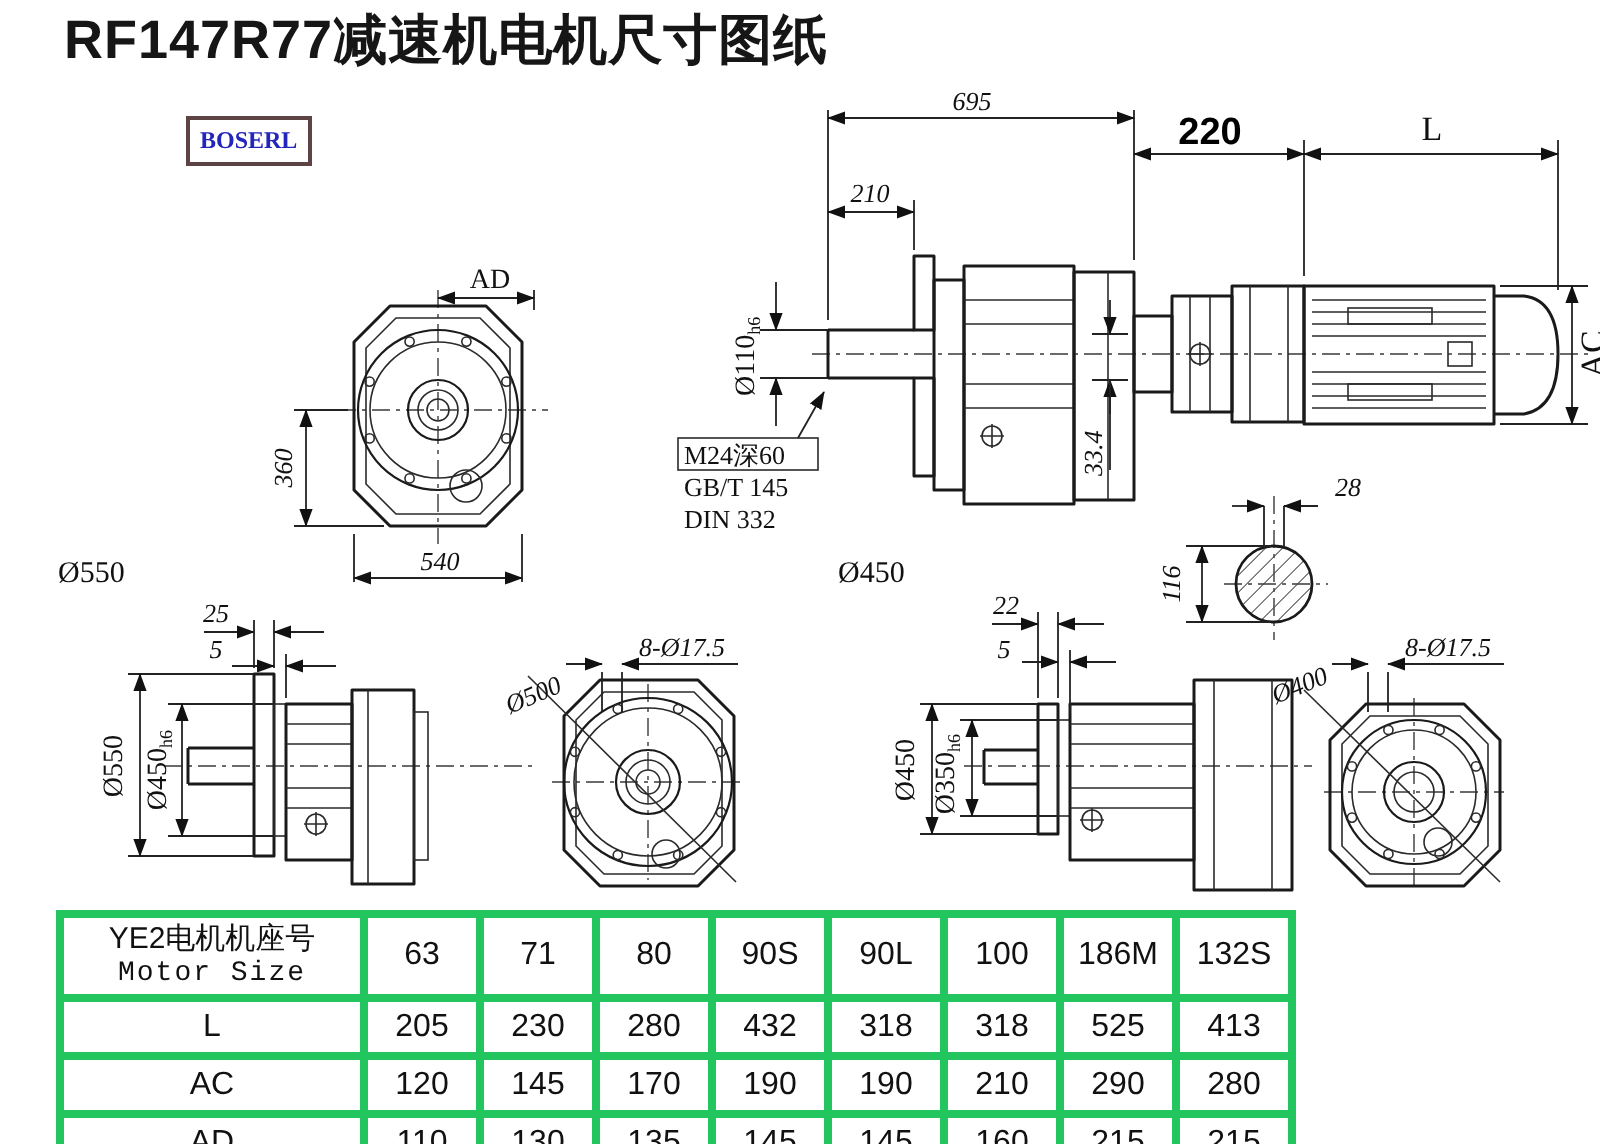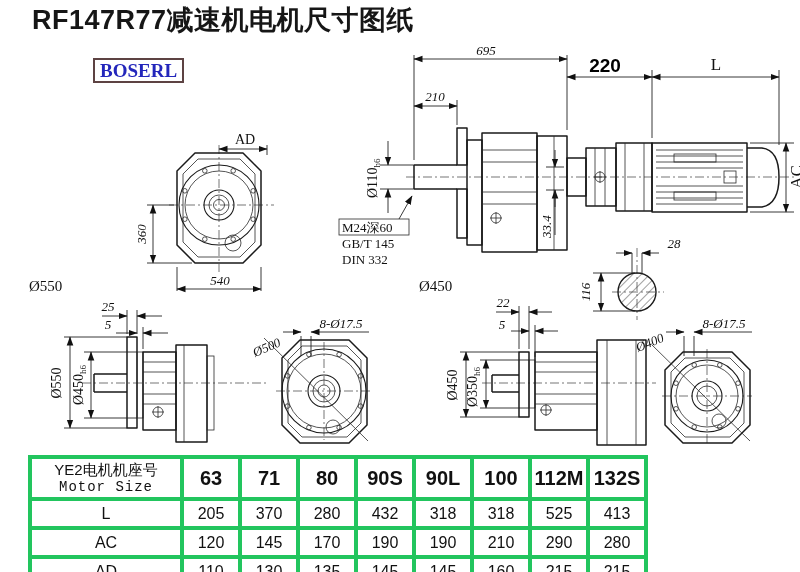--- a/index.html
+++ b/index.html
@@ -2,21 +2,21 @@
 <html><head>
 <meta charset="utf-8">
 <style>
   html,body{margin:0;padding:0;background:#fff;}
   .page{position:relative;width:800px;height:572px;background:#fff;overflow:hidden;
         font-family:"Liberation Sans",sans-serif;margin-left:24px;}
   .title{position:absolute;left:8px;top:2px;margin:0;font-size:27px;font-weight:bold;
          color:#161616;letter-spacing:0.5px;font-family:"Liberation Sans",sans-serif;}
   .logo{position:absolute;left:69px;top:58px;border:2px solid #5d4343;background:#fff;
         padding:0 5px;color:#2326bb;font-family:"Liberation Serif",serif;
-        font-weight:bold;font-size:19px;line-height:21px;}
+        font-weight:bold;font-size:12px;line-height:21px;}
   svg.drawing{position:absolute;left:0;top:0;}
   
   .ol{fill:none;stroke:#1a1a1a;stroke-width:1.5;stroke-linejoin:round;}
   .om{fill:none;stroke:#1a1a1a;stroke-width:1.1;}
   .th{fill:none;stroke:#2a2a2a;stroke-width:0.8;}
   .dim{fill:none;stroke:#222;stroke-width:0.9;}
   .cl{fill:none;stroke:#3a3a3a;stroke-width:0.7;stroke-dasharray:9 3 2 3;}
   text.dt{font-family:"Liberation Serif",serif;font-style:italic;font-size:13px;fill:#111;}
   text.lt{font-family:"Liberation Serif",serif;font-style:normal;font-size:14px;fill:#111;}
   text.lt2{font-family:"Liberation Serif",serif;font-size:15px;fill:#111;}
@@ -25,21 +25,21 @@
   text.note{font-family:"Liberation Serif",serif;font-size:13px;fill:#111;}
   tspan.sub{font-size:9px;}
   
   table.spec{position:absolute;left:4px;top:455px;border-collapse:collapse;table-layout:fixed;
              background:#fff;border:2px solid #111;}
   table.spec td,table.spec th{border:4px solid #22c55e;text-align:center;vertical-align:middle;
              padding:0;color:#111;}
   .hcell{height:38px;}
   .hcn{font-size:15px;font-weight:normal;line-height:18px;}
   .hen{font-family:"Liberation Mono",monospace;font-size:14px;font-weight:normal;line-height:17px;letter-spacing:1px;}
-  .szc{font-size:20px;font-weight:bold;height:38px;}
+  .szc{font-size:16px;font-weight:normal;height:38px;}
   .vrow td{height:25px;font-size:16px;}
   .rlab{font-size:16px;}
 </style>
 </head>
 <body>
 
 <div class="page">
 
   <h1 class="title">RF147R77减速机电机尺寸图纸</h1>
   <div class="logo">BOSERL</div>
@@ -313,27 +313,27 @@
         <th class="hcell">
           <div class="hcn">YE2电机机座号</div>
           <div class="hen">Motor Size</div>
         </th>
         <td class="szc">63</td>
         <td class="szc">71</td>
         <td class="szc">80</td>
         <td class="szc">90S</td>
         <td class="szc">90L</td>
         <td class="szc">100</td>
-        <td class="szc">112M</td>
+        <td class="szc">186M</td>
         <td class="szc">132S</td>
       </tr>
       <tr class="vrow">
         <td class="rlab">L</td>
         <td>205</td>
-        <td>370</td>
+        <td>230</td>
         <td>280</td>
         <td>432</td>
         <td>318</td>
         <td>318</td>
         <td>525</td>
         <td>413</td>
       </tr>
       <tr class="vrow">
         <td class="rlab">AC</td>
         <td>120</td>

